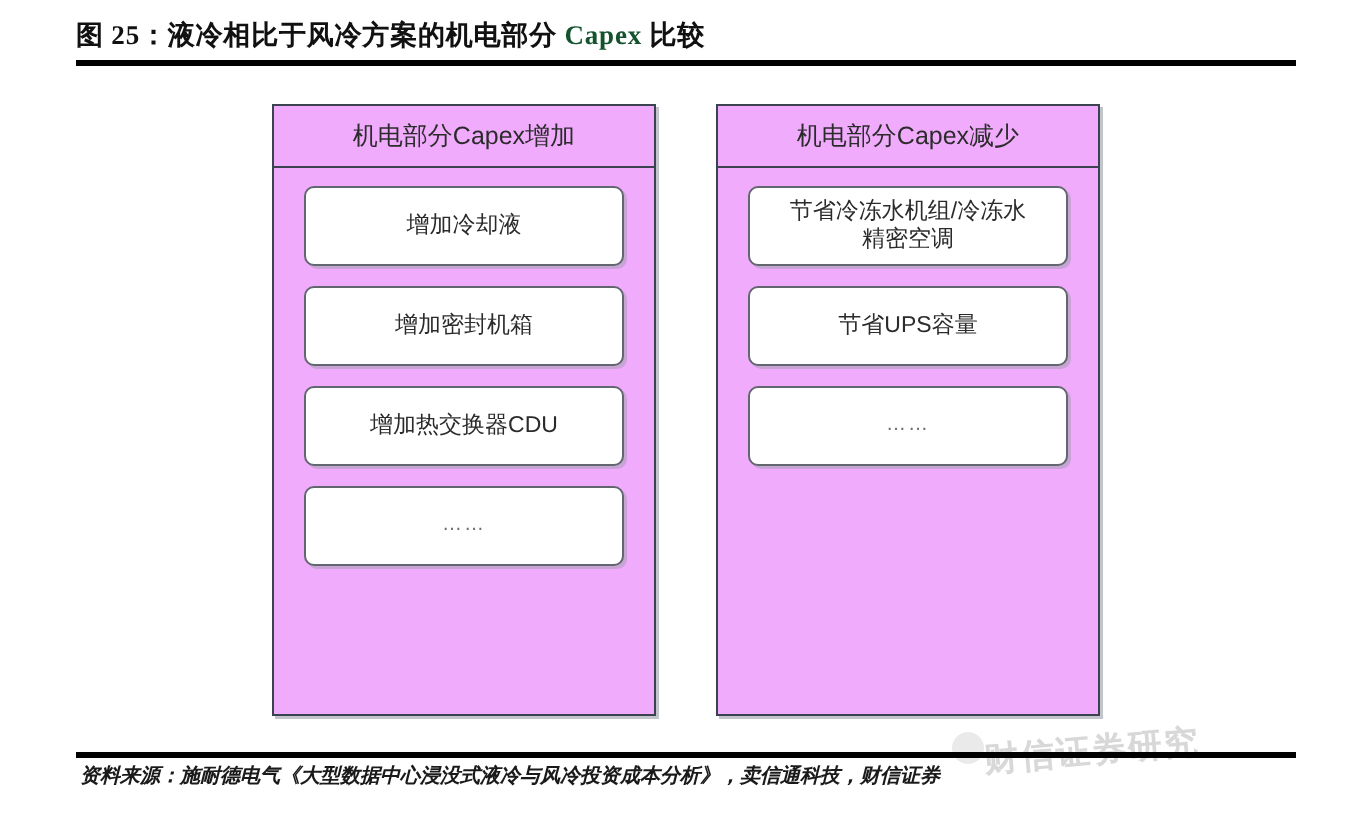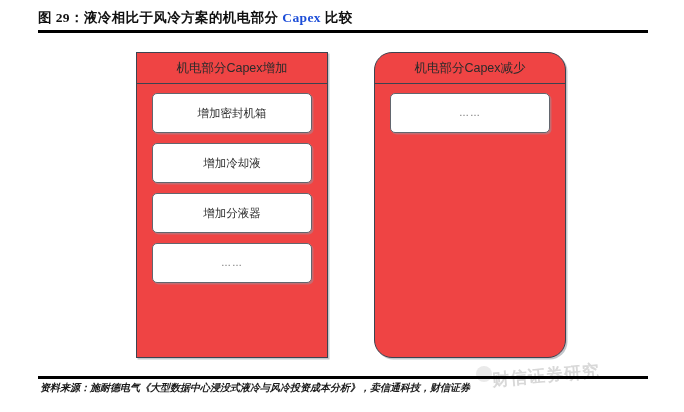--- a/index.html
+++ b/index.html
@@ -22,21 +22,21 @@
     top: 9px;
     width: 612px;
     font-family: "Liberation Serif", "DejaVu Serif", serif;
     font-weight: bold;
     font-size: 13.5px;
     color: #111111;
     letter-spacing: 0.4px;
     white-space: nowrap;
   }
   #figure-title .accent {
-    color: #1d4ed8;
+    color: #14532d;
   }
   #title-rule {
     position: absolute;
     left: 38px;
     top: 30px;
     width: 610px;
     height: 2.5px;
     background: #000000;
   }
 
@@ -48,26 +48,26 @@
     width: 684px;
     height: 318px;
   }
 
   .column {
     position: absolute;
     top: 7px;
     width: 192px;
     height: 306px;
     border: 1.3px solid #3c4350;
-    background: #ef4444;
+    background: #f0abfc;
     box-sizing: border-box;
     box-shadow: 1.5px 1.5px 0 rgba(120,128,140,0.45);
   }
   #column-increase { left: 136px; }
-  #column-decrease { left: 374px; border-radius: 18px; }
+  #column-decrease { left: 358px; }
 
   .column-header {
     height: 31px;
     border-bottom: 1.3px solid #3c4350;
     display: flex;
     align-items: center;
     justify-content: center;
     font-size: 12.5px;
     color: #2b2b2b;
     box-sizing: border-box;
@@ -142,39 +142,42 @@
     width: 16px;
     height: 16px;
     border-radius: 50%;
     background: #eaeaea;
   }
 </style>
 </head>
 <body>
 
 <div id="figure-title">
-  <span>图 29：</span><span>液冷相比于风冷方案的机电部分 </span><span class="accent">Capex</span><span> 比较</span>
+  <span>图 25：</span><span>液冷相比于风冷方案的机电部分 </span><span class="accent">Capex</span><span> 比较</span>
 </div>
 <div id="title-rule"></div>
 
 <div id="diagram">
 
   <div class="column" id="column-increase">
     <div class="column-header">机电部分Capex增加</div>
     <div class="column-body">
+      <div class="item-box">增加冷却液</div>
       <div class="item-box">增加密封机箱</div>
-      <div class="item-box">增加冷却液</div>
-      <div class="item-box">增加分液器</div>
+      <div class="item-box">增加热交换器CDU</div>
       <div class="item-box ellipsis">……</div>
     </div>
   </div>
 
   <div class="column" id="column-decrease">
     <div class="column-header">机电部分Capex减少</div>
     <div class="column-body">
+      <div class="item-box">节省冷冻水机组/冷冻水
+精密空调</div>
+      <div class="item-box">节省UPS容量</div>
       <div class="item-box ellipsis">……</div>
     </div>
   </div>
 
 </div>
 
 <div id="watermark-mark"></div>
 <div id="watermark">财信证券研究</div>
 <div id="footer-rule"></div>
 <div id="footer-source">资料来源：施耐德电气《大型数据中心浸没式液冷与风冷投资成本分析》，卖信通科技，财信证券</div>

